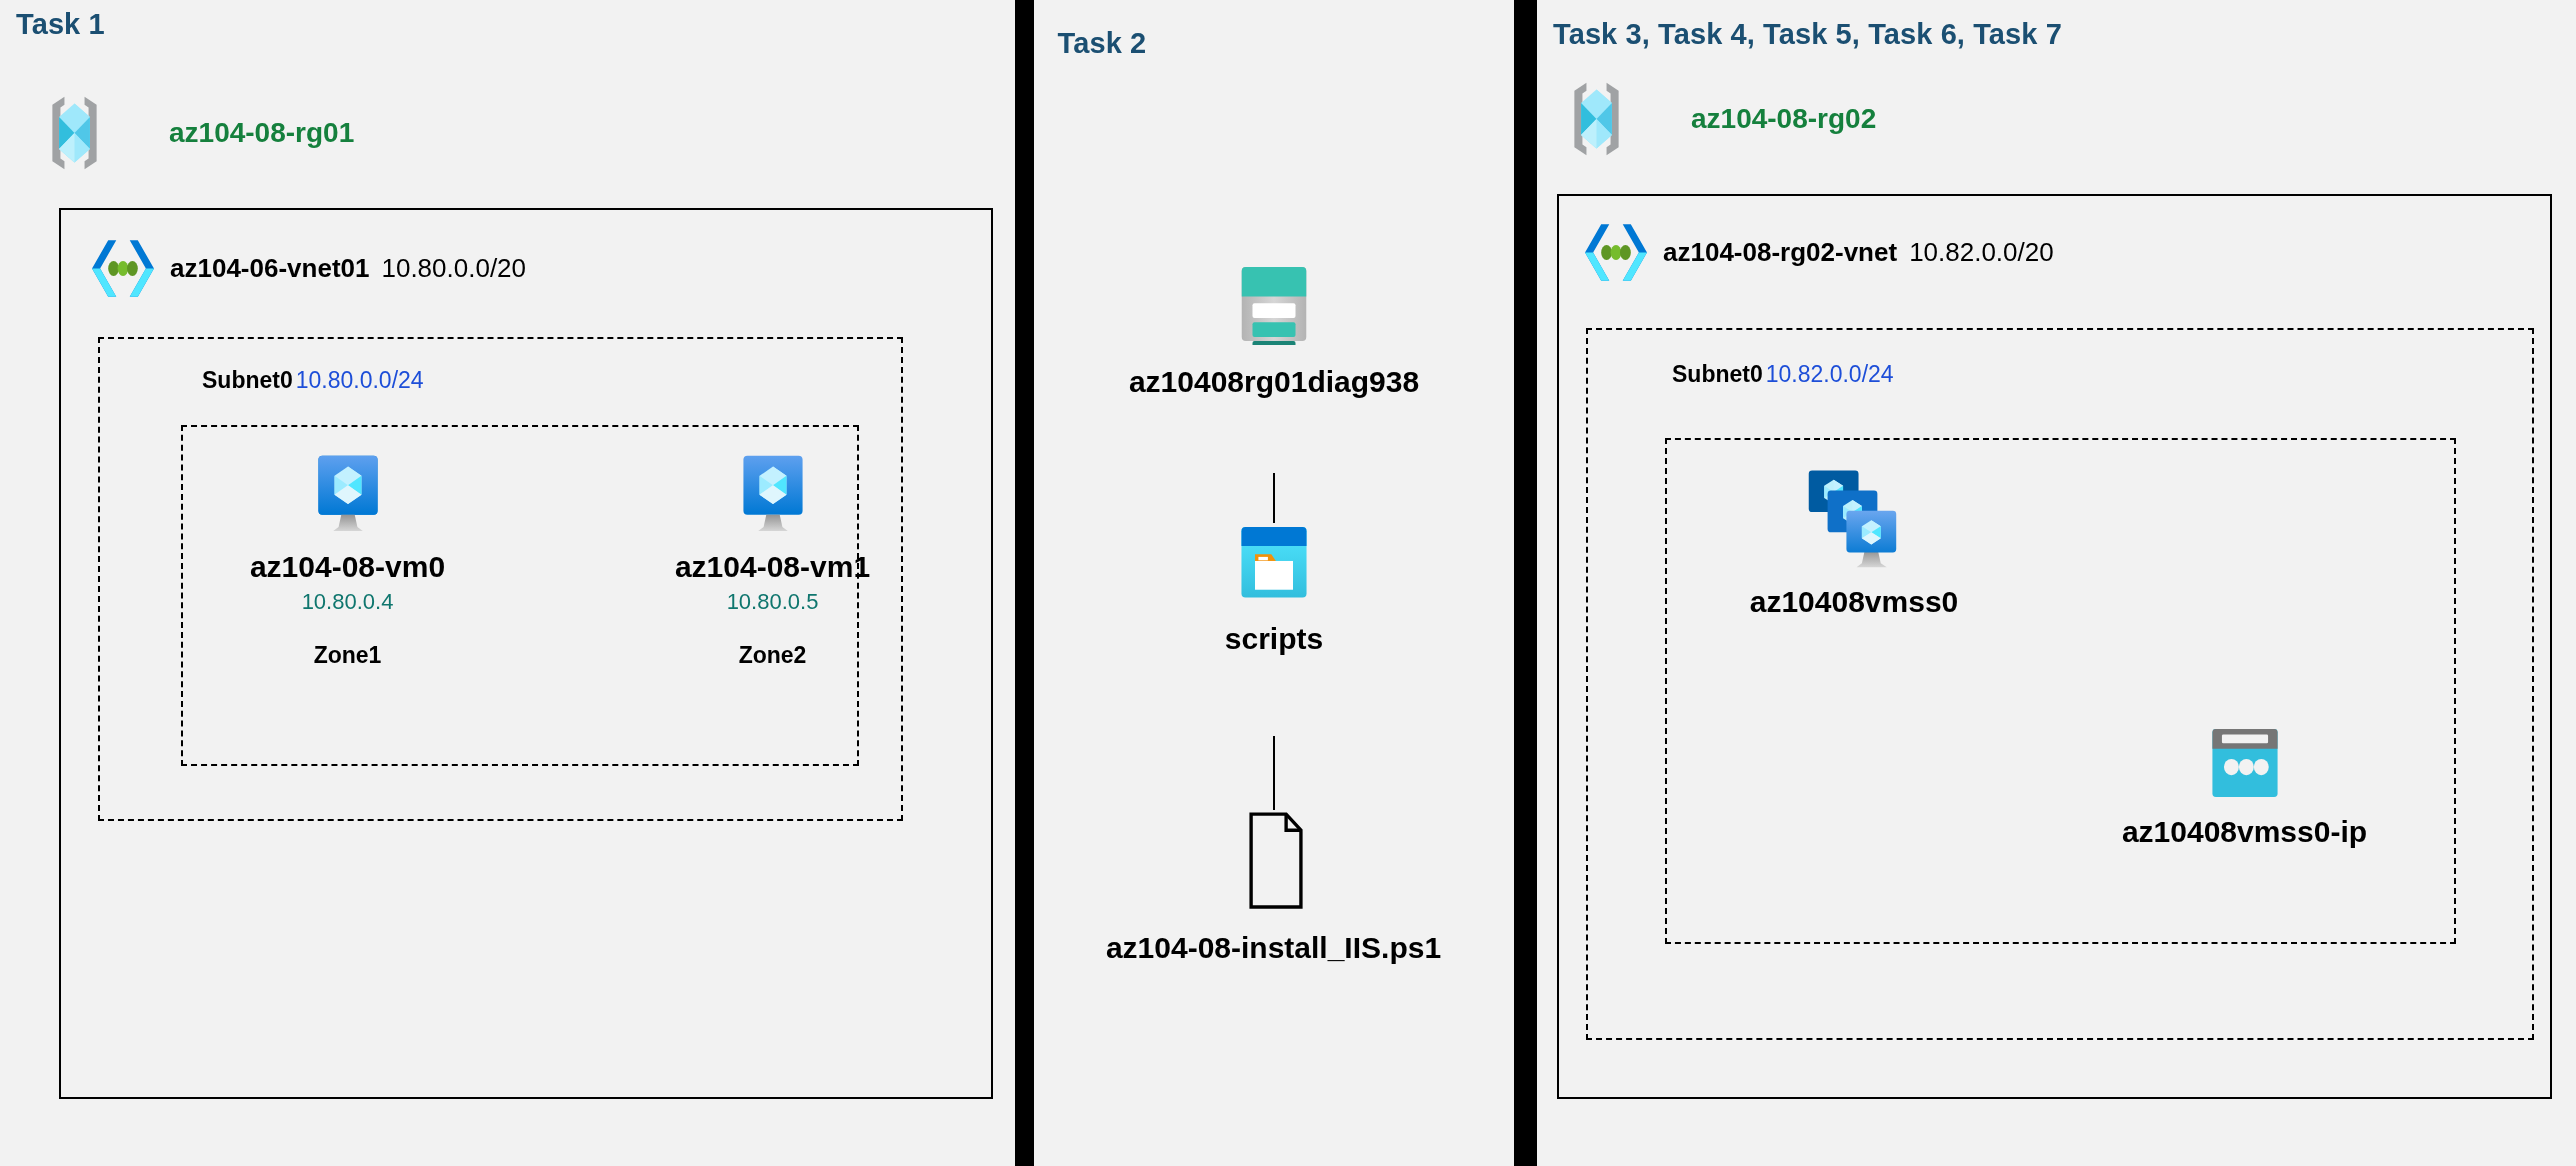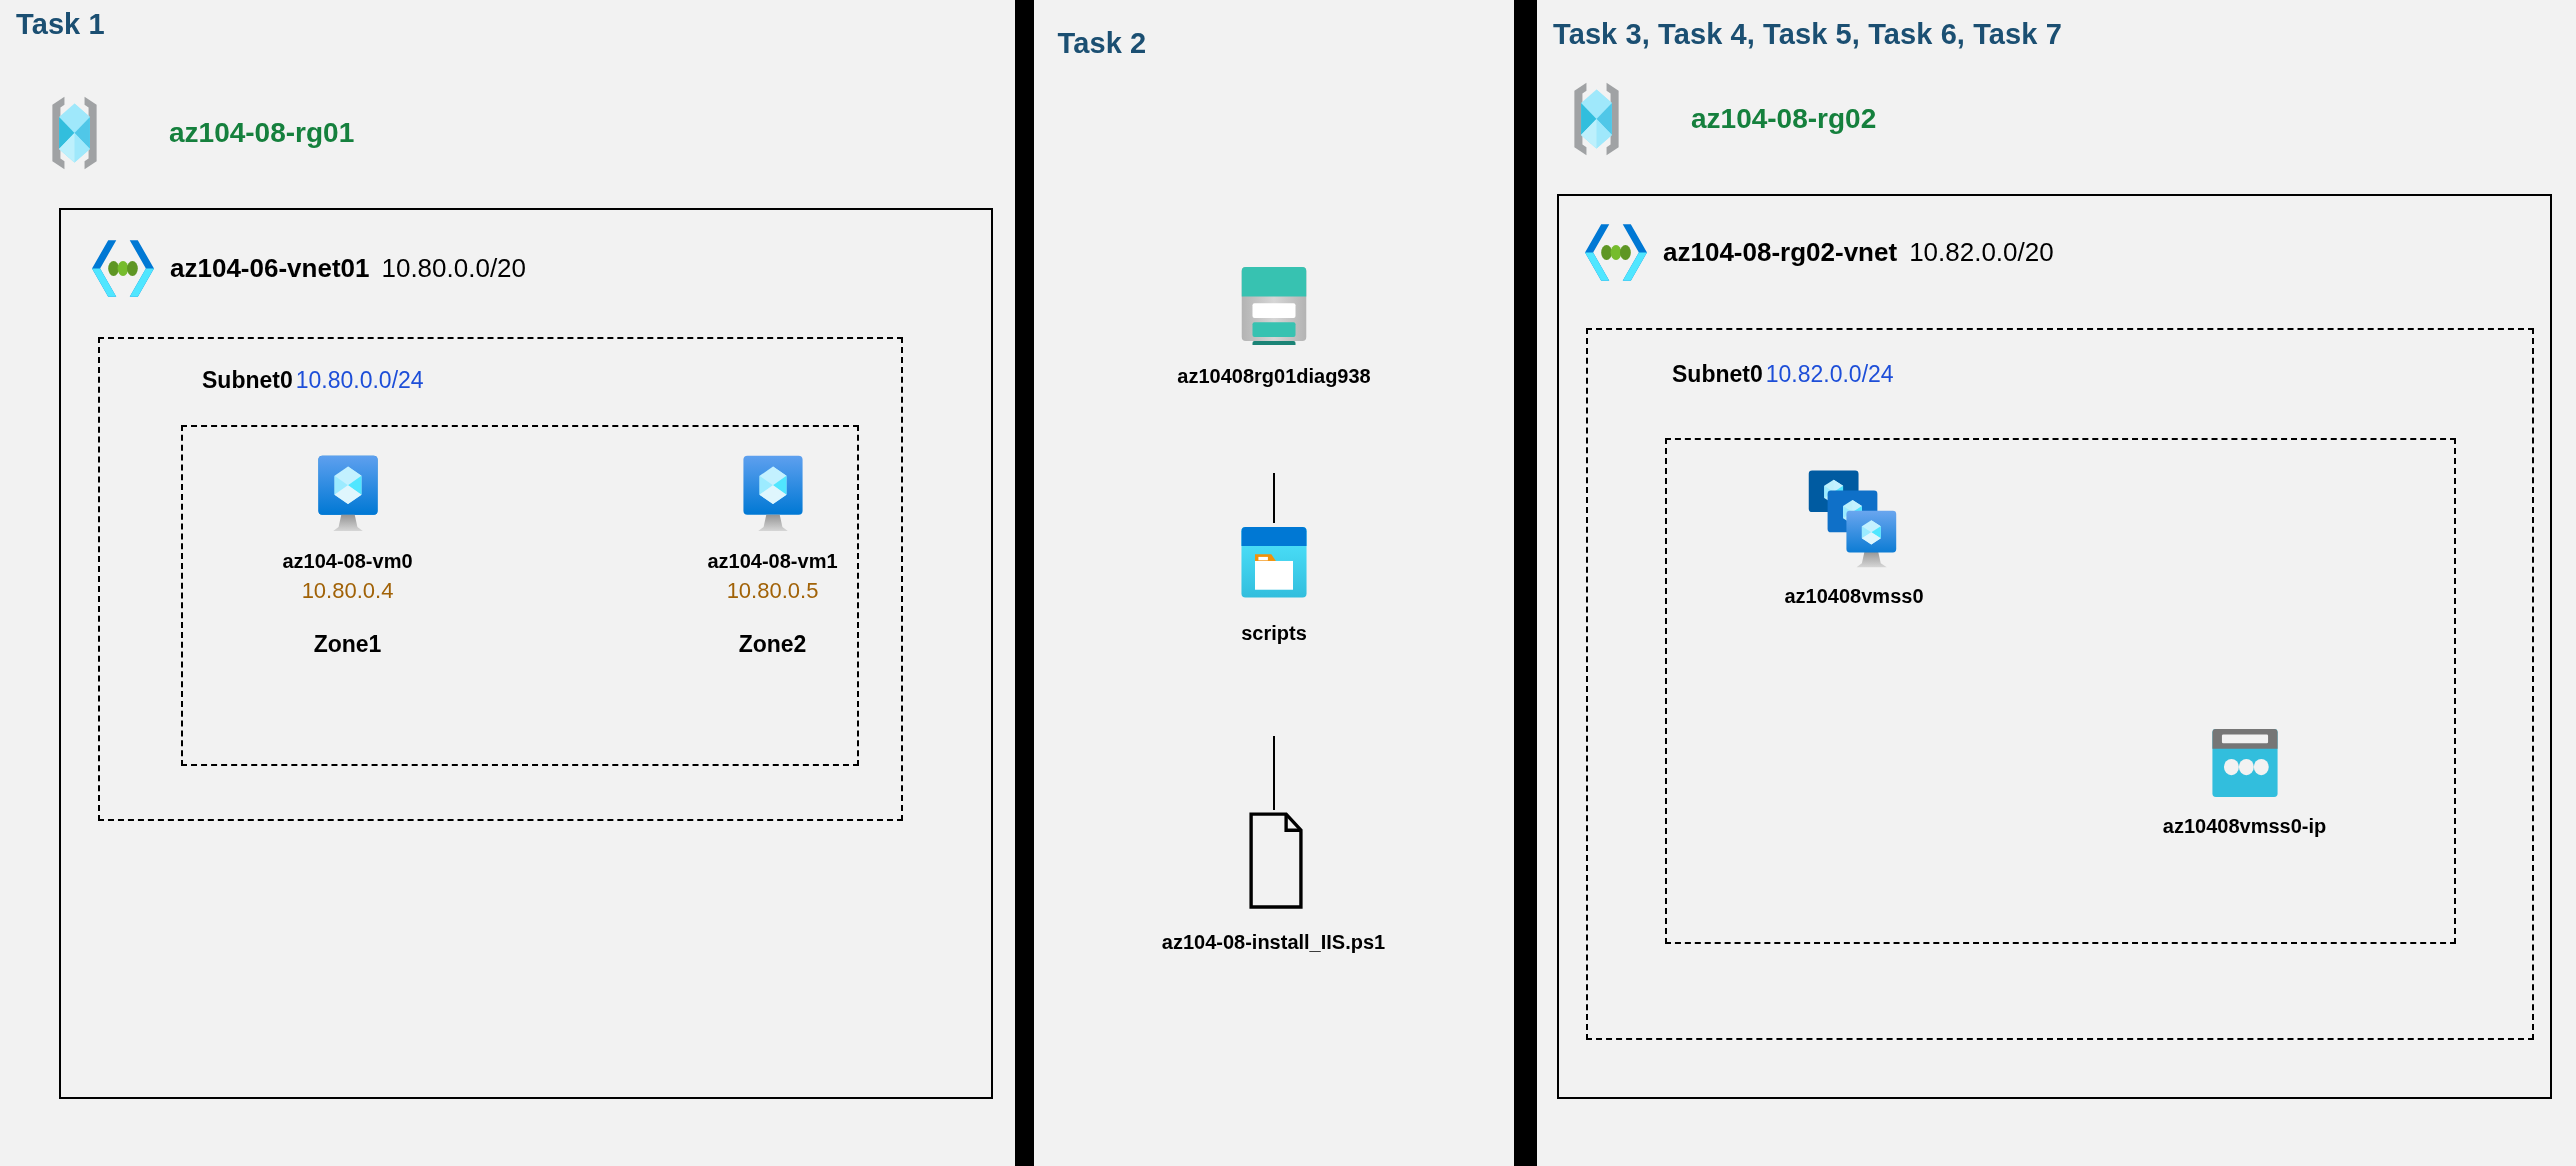--- a/index.html
+++ b/index.html
@@ -36,22 +36,22 @@
   .vnet-row{position:absolute;display:flex;align-items:center;gap:12px;}
   .vnet-name{font-size:26px;font-weight:bold;color:#000;white-space:nowrap;}
   .vnet-cidr{font-size:26px;font-weight:normal;color:#000;white-space:nowrap;}
 
   .subnet-title{position:absolute;white-space:nowrap;}
   .subnet-name{font-size:23px;font-weight:bold;color:#000;}
   .subnet-cidr{font-size:23px;font-weight:normal;color:#1d4ed8;}
 
   
   .node{position:absolute;display:flex;flex-direction:column;align-items:center;}
-  .node-label{font-size:20px;font-weight:bold;color:#000;white-space:nowrap;text-align:center;}
-  .node-sub{font-size:22px;font-weight:normal;color:#a16207;white-space:nowrap;text-align:left;}
+  .node-label{font-size:30px;font-weight:bold;color:#000;white-space:nowrap;text-align:center;}
+  .node-sub{font-size:22px;font-weight:normal;color:#0f766e;white-space:nowrap;text-align:left;}
   .node-zone{font-size:23px;font-weight:bold;color:#000;white-space:nowrap;text-align:center;}
 
   .connector{position:absolute;background:#000;width:2px;}
   svg{display:block;}
 </style>
 </head>
 <body>
 
 <div id="root">
 

